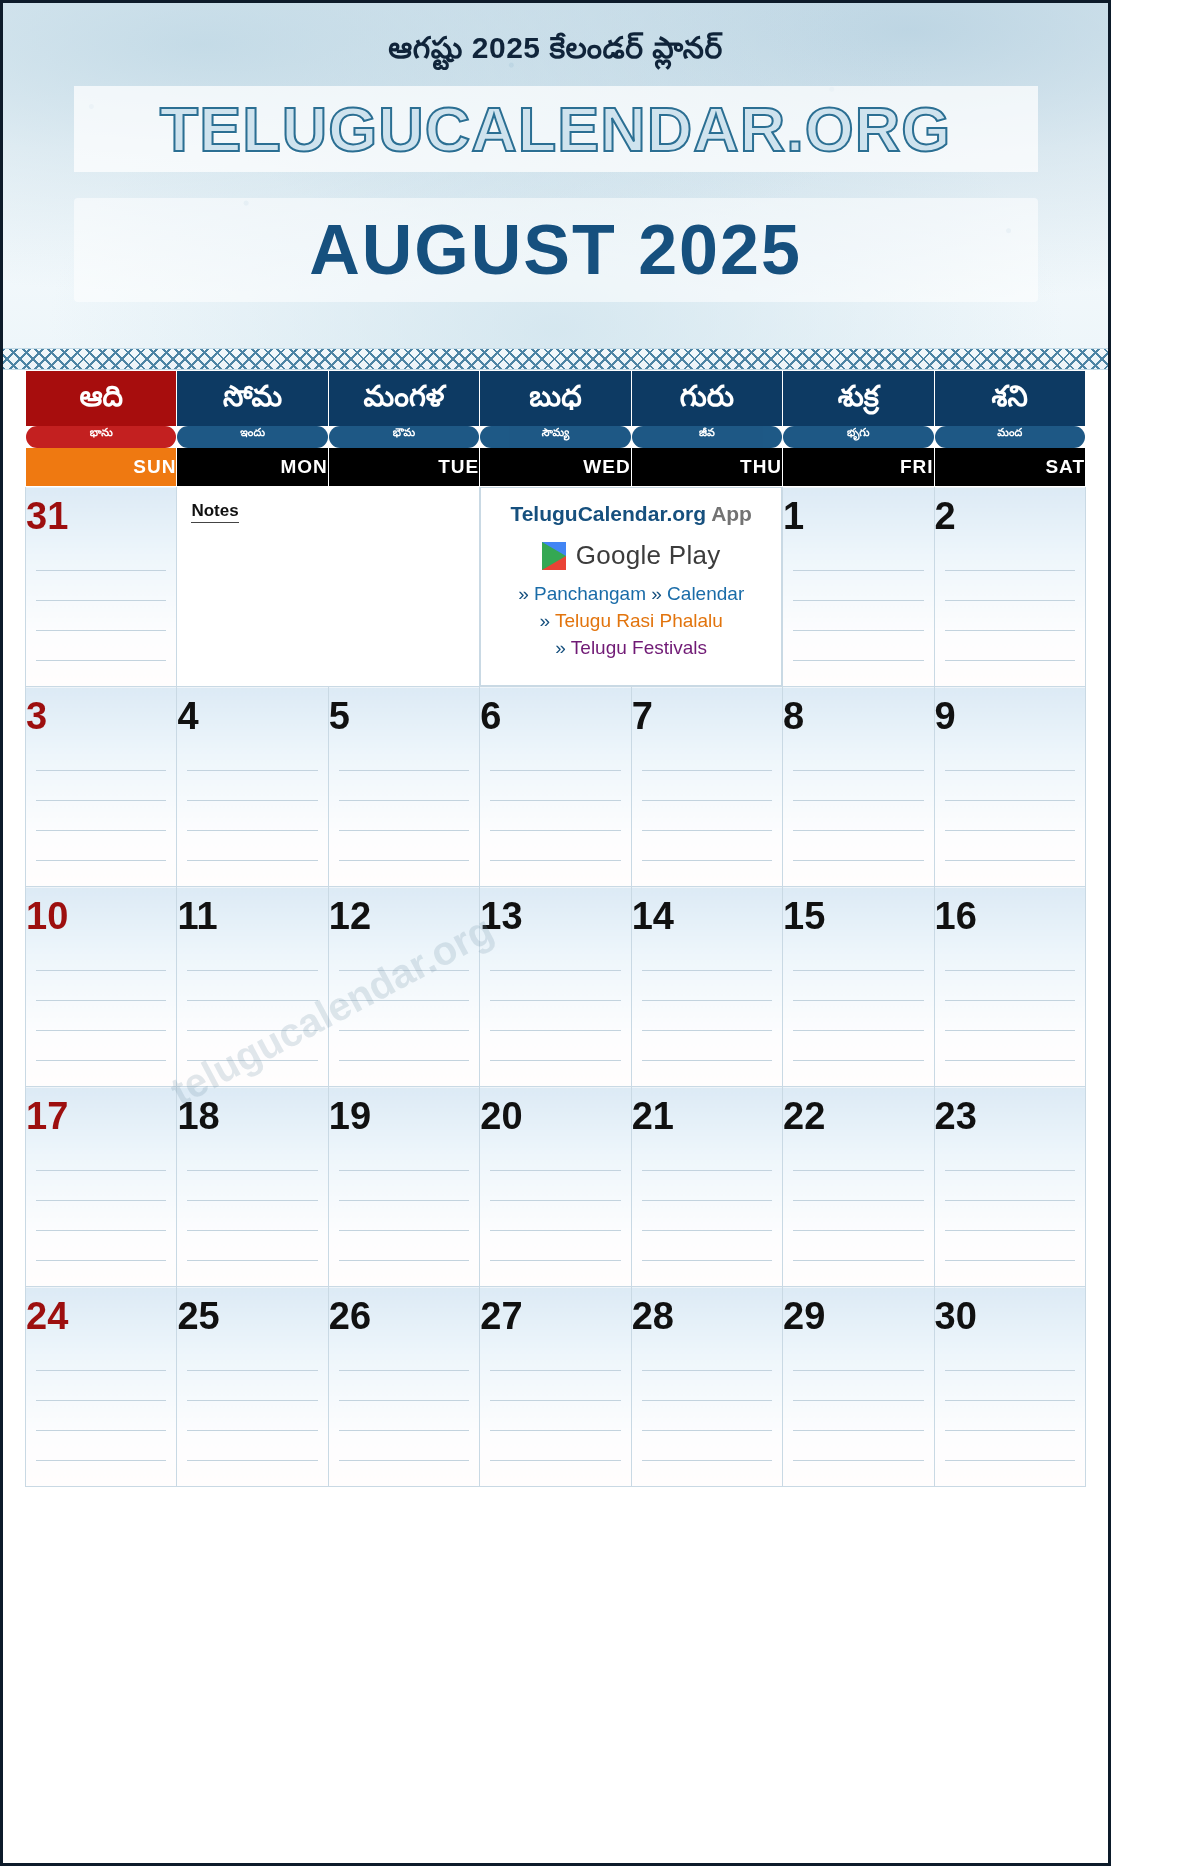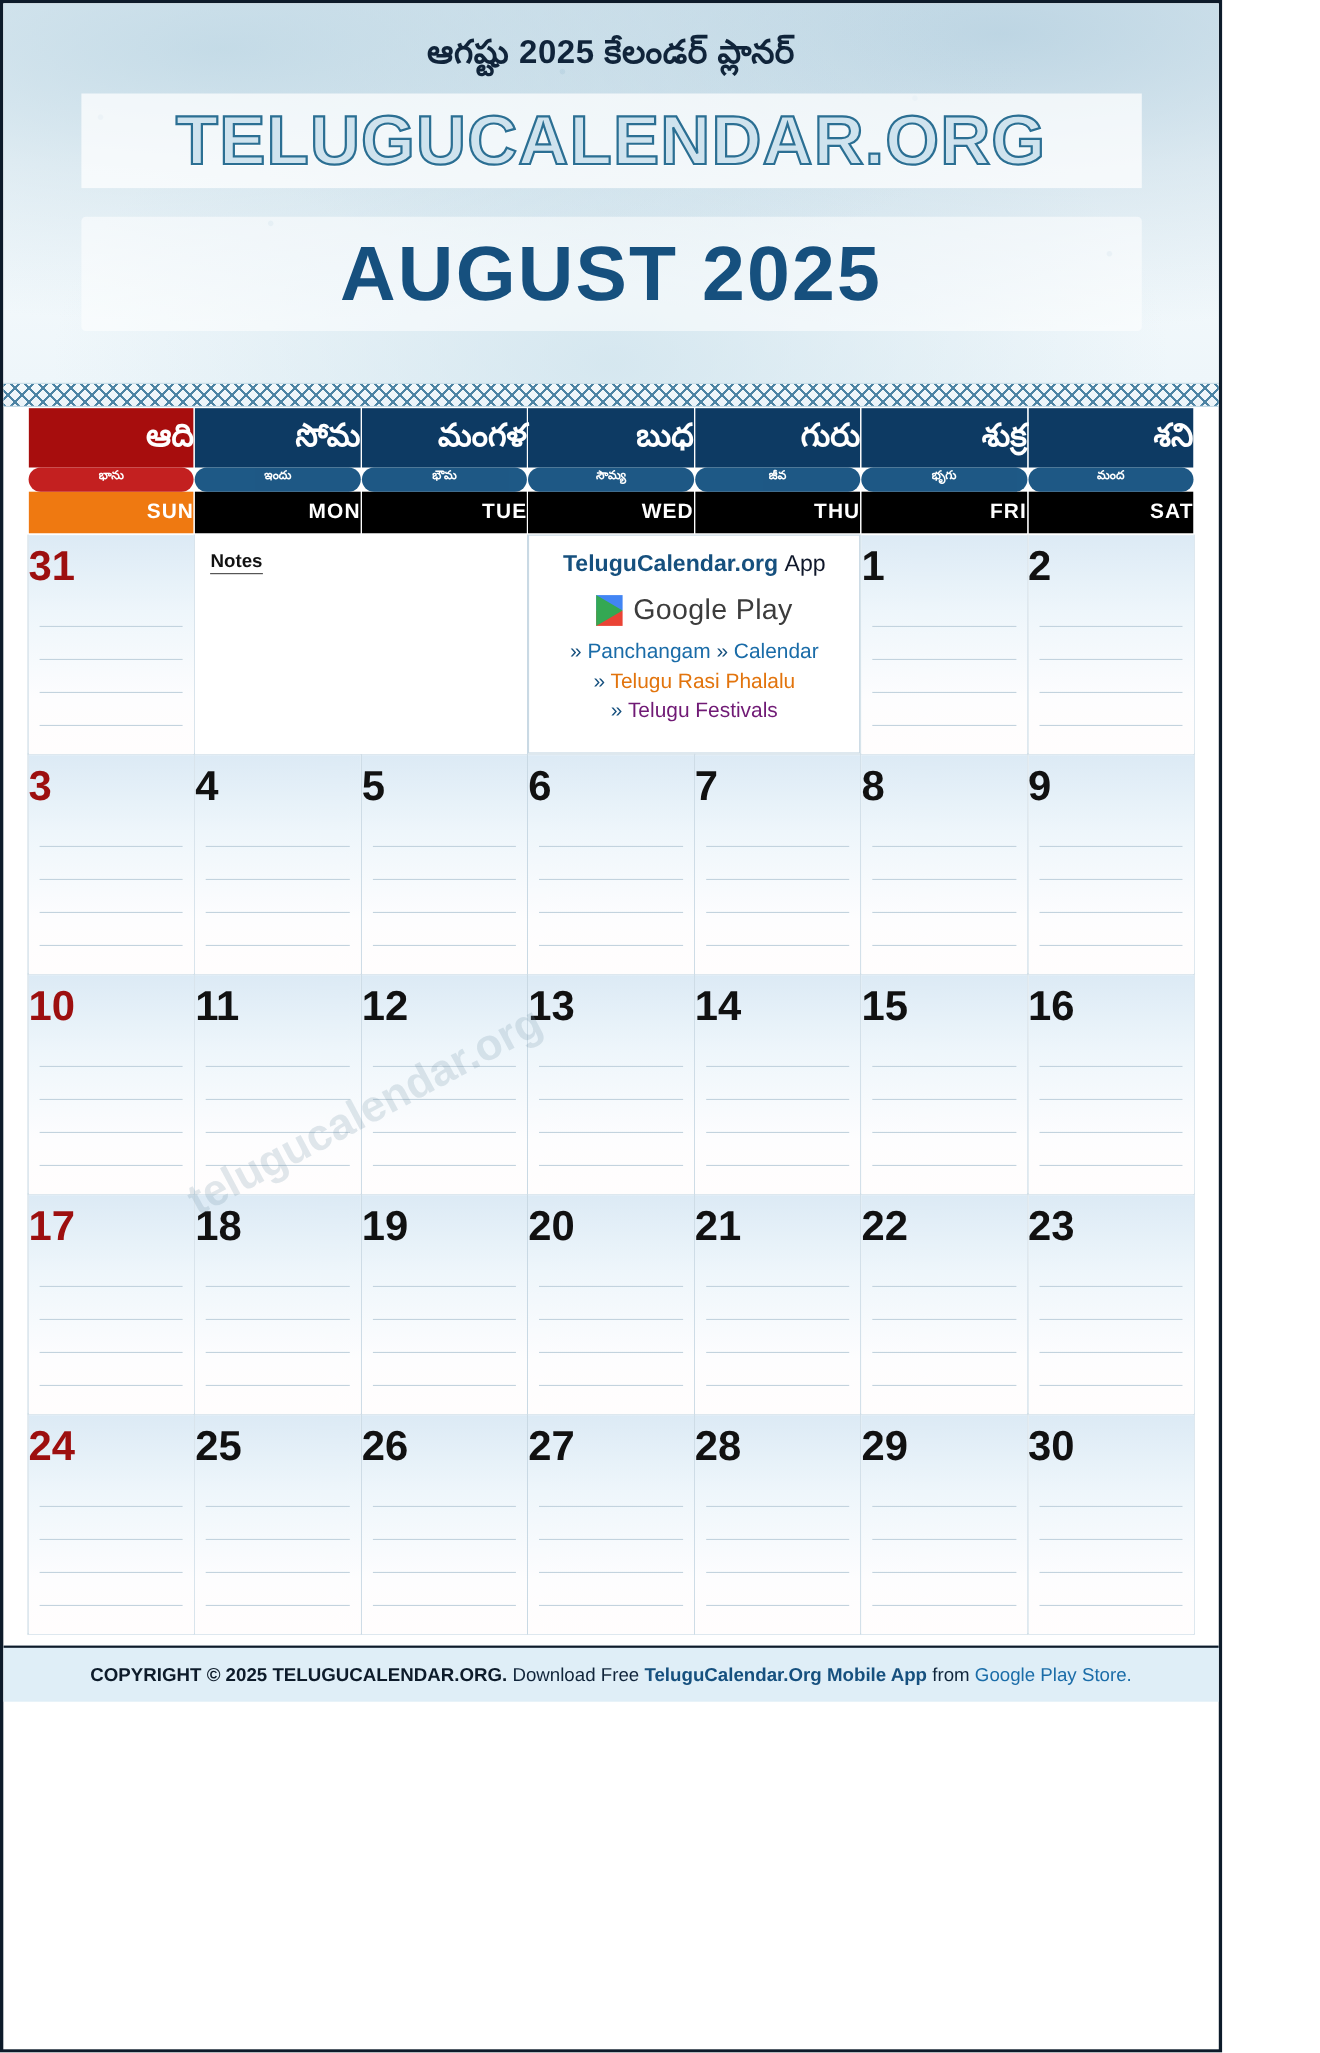--- a/index.html
+++ b/index.html
@@ -103,21 +103,20 @@
     table-layout: fixed;
   }
   thead th {
     padding: 0;
     border: 1px solid #ffffff;
   }
   .dh { color: #fff; }
   .dh .tel {
     font-size: 29px; font-weight: bold;
     padding: 9px 0 6px;
-    text-align: right;
   }
   .dh .tel2 {
     font-size: 11px;
     padding-bottom: 7px;
     opacity: .95;
     border-radius: 12px;
   }
   .dh .eng {
     font-size: 19px; font-weight: bold;
     letter-spacing: 1px;
@@ -169,21 +168,21 @@
   }
   
   .promo {
     background: #ffffff;
     border: 1px solid #c9d9e4;
     text-align: center;
     padding: 14px 6px 10px;
     height: 100%;
   }
   .promo .p1 { font-size: 21px; color: #16507e; font-weight: bold; }
-  .promo .p1 span.app { color: #0f172a; font-weight: normal; }
+  .promo .p1 span.app { color: #737373; font-weight: bold; }
   .gp {
     display: flex; align-items: center; justify-content: center;
     gap: 10px; margin: 14px 0 12px;
   }
   .gp .tri {
     width: 0; height: 0;
     border-left: 24px solid #34a853;
     border-top: 14px solid #4285f4;
     border-bottom: 14px solid #ea4335;
     position: relative;
@@ -625,21 +624,14 @@
               </div>
           </td>
         </tr>
 
       </tbody>
     </table>
   </div>
 
   <div class="watermark">telugucalendar.org</div>
 
-  <div class="footer">
-    <b>COPYRIGHT © 2025 TELUGUCALENDAR.ORG.</b>
-    <span>Download Free</span>
-    <span class="f-blue">TeluguCalendar.Org Mobile App</span>
-    <span>from</span>
-    <span class="f-link">Google Play Store.</span>
-  </div>
 
 </div>
 
 </body></html>

